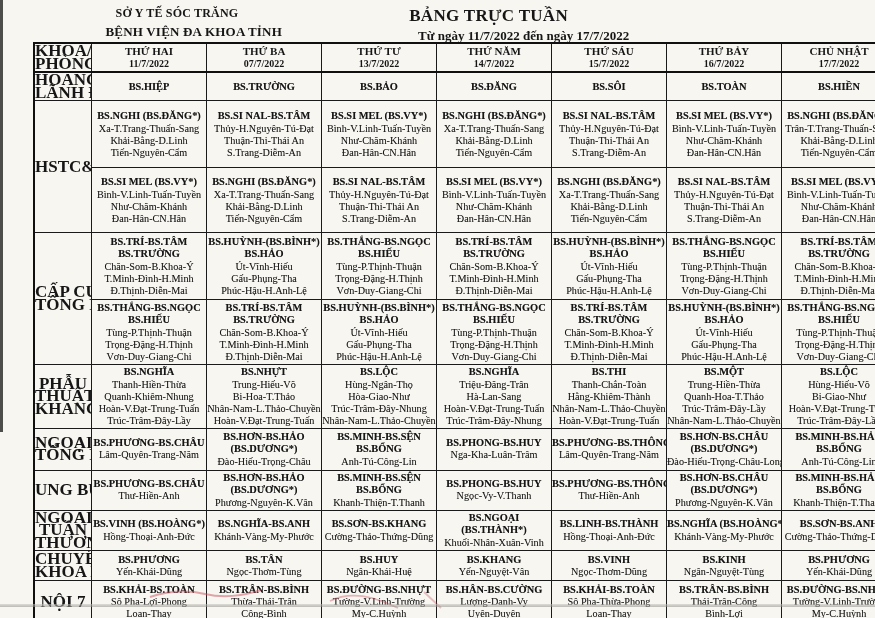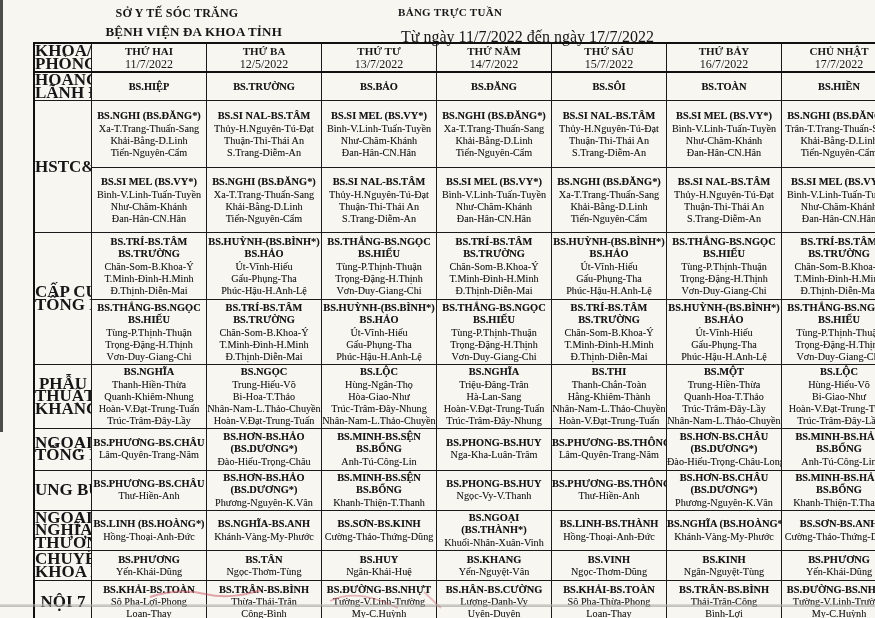--- a/index.html
+++ b/index.html
@@ -13,23 +13,23 @@
   
   .scan-edge{position:absolute;left:0;top:0;width:3px;height:432px;background:#1d1d1d;opacity:.78;}
   .bottom-shadow{position:absolute;left:0;top:604px;width:875px;height:3px;
     background:linear-gradient(#c9c6c0,#8d8a84);opacity:.55;}
   .marks{position:absolute;left:0;top:0;width:875px;height:618px;pointer-events:none;}
   
   .org1{position:absolute;left:92px;top:6px;width:170px;text-align:center;
     font-weight:bold;font-size:12px;letter-spacing:.2px;}
   .org2{position:absolute;left:72px;top:24px;width:210px;text-align:right;
     font-weight:bold;font-size:13px;letter-spacing:.2px;}
-  .title{position:absolute;left:398px;top:6px;width:170px;text-align:left;
-    font-weight:bold;font-size:11px;letter-spacing:.3px;}
-  .daterange{position:absolute;left:401px;top:28px;font-weight:normal;font-size:16px;}
+  .title{position:absolute;left:398px;top:6px;width:170px;text-align:right;
+    font-weight:bold;font-size:17px;letter-spacing:.3px;}
+  .daterange{position:absolute;left:418px;top:28px;font-weight:bold;font-size:13px;}
   
   table{position:absolute;left:33px;top:42px;width:854px;
     border-collapse:collapse;table-layout:fixed;border:2.5px solid #101010;}
   th,td{border:1.5px solid #1a1a1a;vertical-align:middle;text-align:center;
     padding:1px 0;overflow:hidden;}
   thead th{border-bottom:2px solid #101010;}
   thead tr{height:26px;}
   tbody tr:nth-child(1){height:27px;}
   tbody tr:nth-child(2){height:67px;}
   tbody tr:nth-child(3){height:65px;}
@@ -37,21 +37,21 @@
   tbody tr:nth-child(5){height:65px;}
   tbody tr:nth-child(6){height:60px;}
   tbody tr:nth-child(7){height:42px;}
   tbody tr:nth-child(8){height:38px;}
   tbody tr:nth-child(9){height:37px;}
   tbody tr:nth-child(10){height:30px;}
   tbody tr:nth-child(11){height:43px;}
   .w-label{width:56px;}
   .w-day{width:114px;}
   .day{font-weight:bold;font-size:11px;line-height:12.5px;white-space:nowrap;}
-  .date{font-weight:normal;font-size:12px;line-height:12px;white-space:nowrap;}
+  .date{font-weight:bold;font-size:10px;line-height:12px;white-space:nowrap;}
   .label-line{font-weight:bold;font-size:17px;line-height:12.6px;white-space:nowrap;}
   .bline{font-weight:bold;font-size:10.4px;line-height:12.4px;white-space:nowrap;
     text-shadow:0 0 .4px rgba(20,20,20,.45);}
   .nline{font-size:10.2px;line-height:12px;white-space:nowrap;
     text-shadow:0 0 .3px rgba(20,20,20,.3);}
 </style>
 </head>
 <body>
 
 <div class="page">
@@ -68,21 +68,21 @@
           <th class="w-label">
             <div class="label-line">KHOA/</div>
             <div class="label-line">PHÒNG</div>
           </th>
           <th class="w-day">
             <div class="day">THỨ HAI</div>
             <div class="date">11/7/2022</div>
           </th>
           <th class="w-day">
             <div class="day">THỨ BA</div>
-            <div class="date">12/5/2022</div>
+            <div class="date">07/7/2022</div>
           </th>
           <th class="w-day">
             <div class="day">THỨ TƯ</div>
             <div class="date">13/7/2022</div>
           </th>
           <th class="w-day">
             <div class="day">THỨ NĂM</div>
             <div class="date">14/7/2022</div>
           </th>
           <th class="w-day">
@@ -331,21 +331,21 @@
             <div class="label-line">KHANG</div>
           </td>
           <td>
             <div class="bline">BS.NGHĨA</div>
             <div class="nline">Thanh-Hiền-Thừa</div>
             <div class="nline">Quanh-Khiêm-Nhung</div>
             <div class="nline">Hoàn-V.Đạt-Trung-Tuấn</div>
             <div class="nline">Trúc-Trâm-Đây-Lầy</div>
           </td>
           <td>
-            <div class="bline">BS.NGỌC</div>
+            <div class="bline">BS.NHỰT</div>
             <div class="nline">Trung-Hiếu-Võ</div>
             <div class="nline">Bi-Hoa-T.Thảo</div>
             <div class="nline">Nhân-Nam-L.Thảo-Chuyền</div>
             <div class="nline">Hoàn-V.Đạt-Trung-Tuấn</div>
           </td>
           <td>
             <div class="bline">BS.LỘC</div>
             <div class="nline">Hùng-Ngân-Thọ</div>
             <div class="nline">Hòa-Giao-Như</div>
             <div class="nline">Trúc-Trâm-Đây-Nhung</div>
@@ -451,33 +451,33 @@
           </td>
           <td>
             <div class="bline">BS.MINH-BS.HẢO</div>
             <div class="bline">BS.BỔNG</div>
             <div class="nline">Khanh-Thiện-T.Thanh</div>
           </td>
         </tr>
         <tr>
           <td rowspan="1">
             <div class="label-line">NGOẠI</div>
-            <div class="label-line">NGHĨA</div>
+            <div class="label-line">TUẦN</div>
             <div class="label-line">THƯƠNG</div>
           </td>
           <td>
-            <div class="bline">BS.LINH (BS.HOÀNG*)</div>
+            <div class="bline">BS.VINH (BS.HOÀNG*)</div>
             <div class="nline">Hồng-Thoại-Anh-Đức</div>
           </td>
           <td>
             <div class="bline">BS.NGHĨA-BS.ANH</div>
             <div class="nline">Khánh-Vàng-My-Phước</div>
           </td>
           <td>
-            <div class="bline">BS.SƠN-BS.KINH</div>
+            <div class="bline">BS.SƠN-BS.KHANG</div>
             <div class="nline">Cường-Thảo-Thứng-Dũng</div>
           </td>
           <td>
             <div class="bline">BS.NGOẠI</div>
             <div class="bline">(BS.THÀNH*)</div>
             <div class="nline">Khuối-Nhân-Xuân-Vinh</div>
           </td>
           <td>
             <div class="bline">BS.LINH-BS.THÀNH</div>
             <div class="nline">Hồng-Thoại-Anh-Đức</div>

